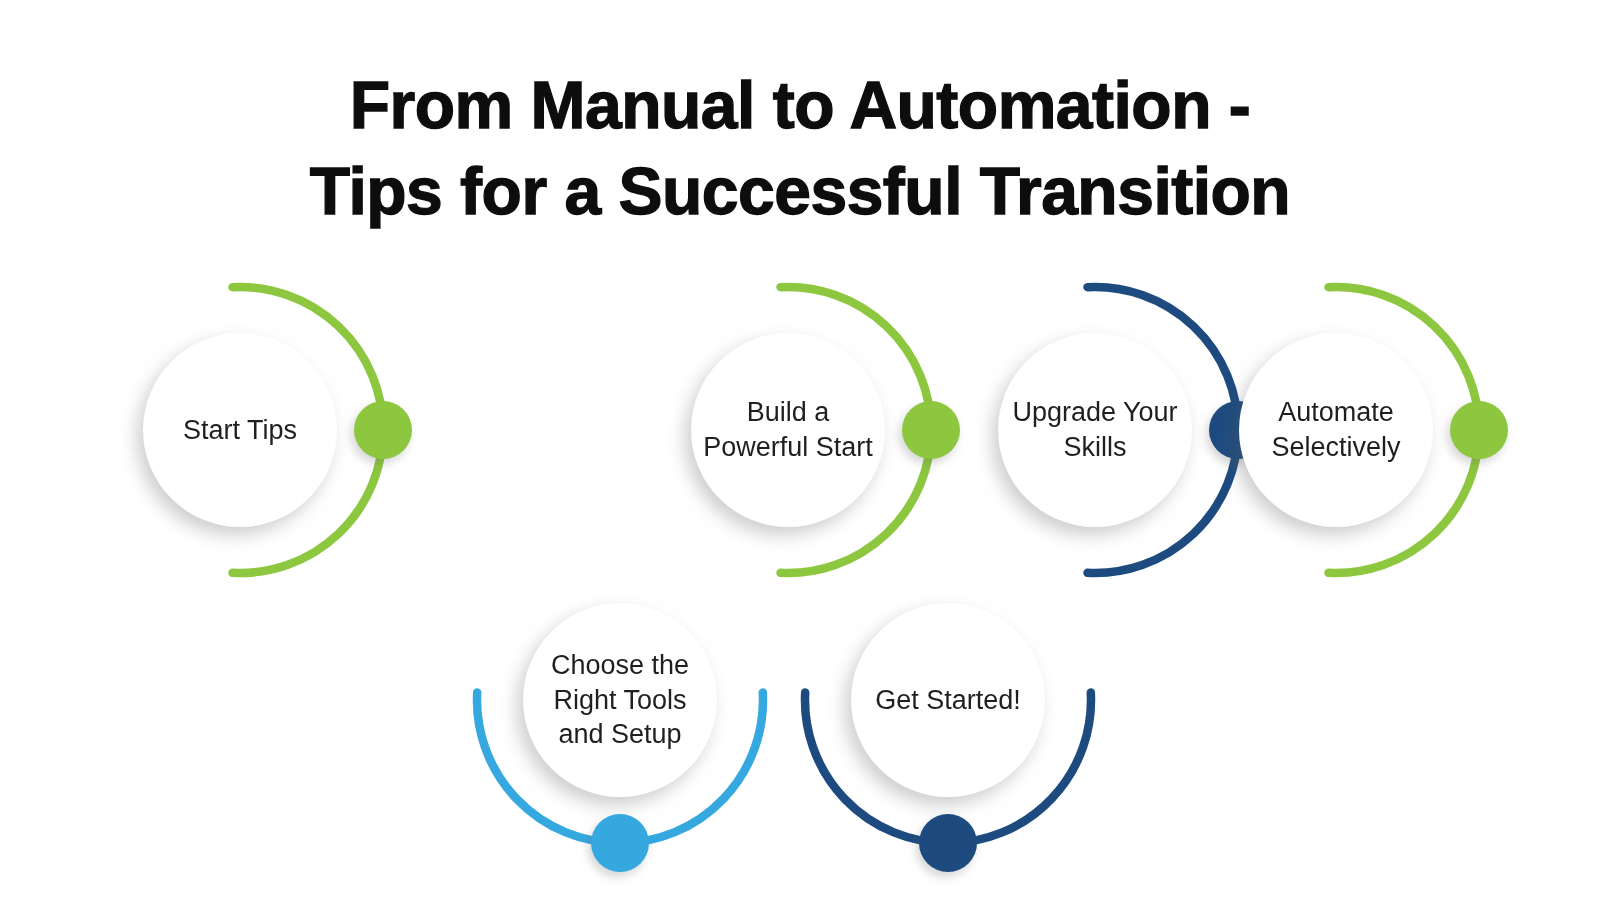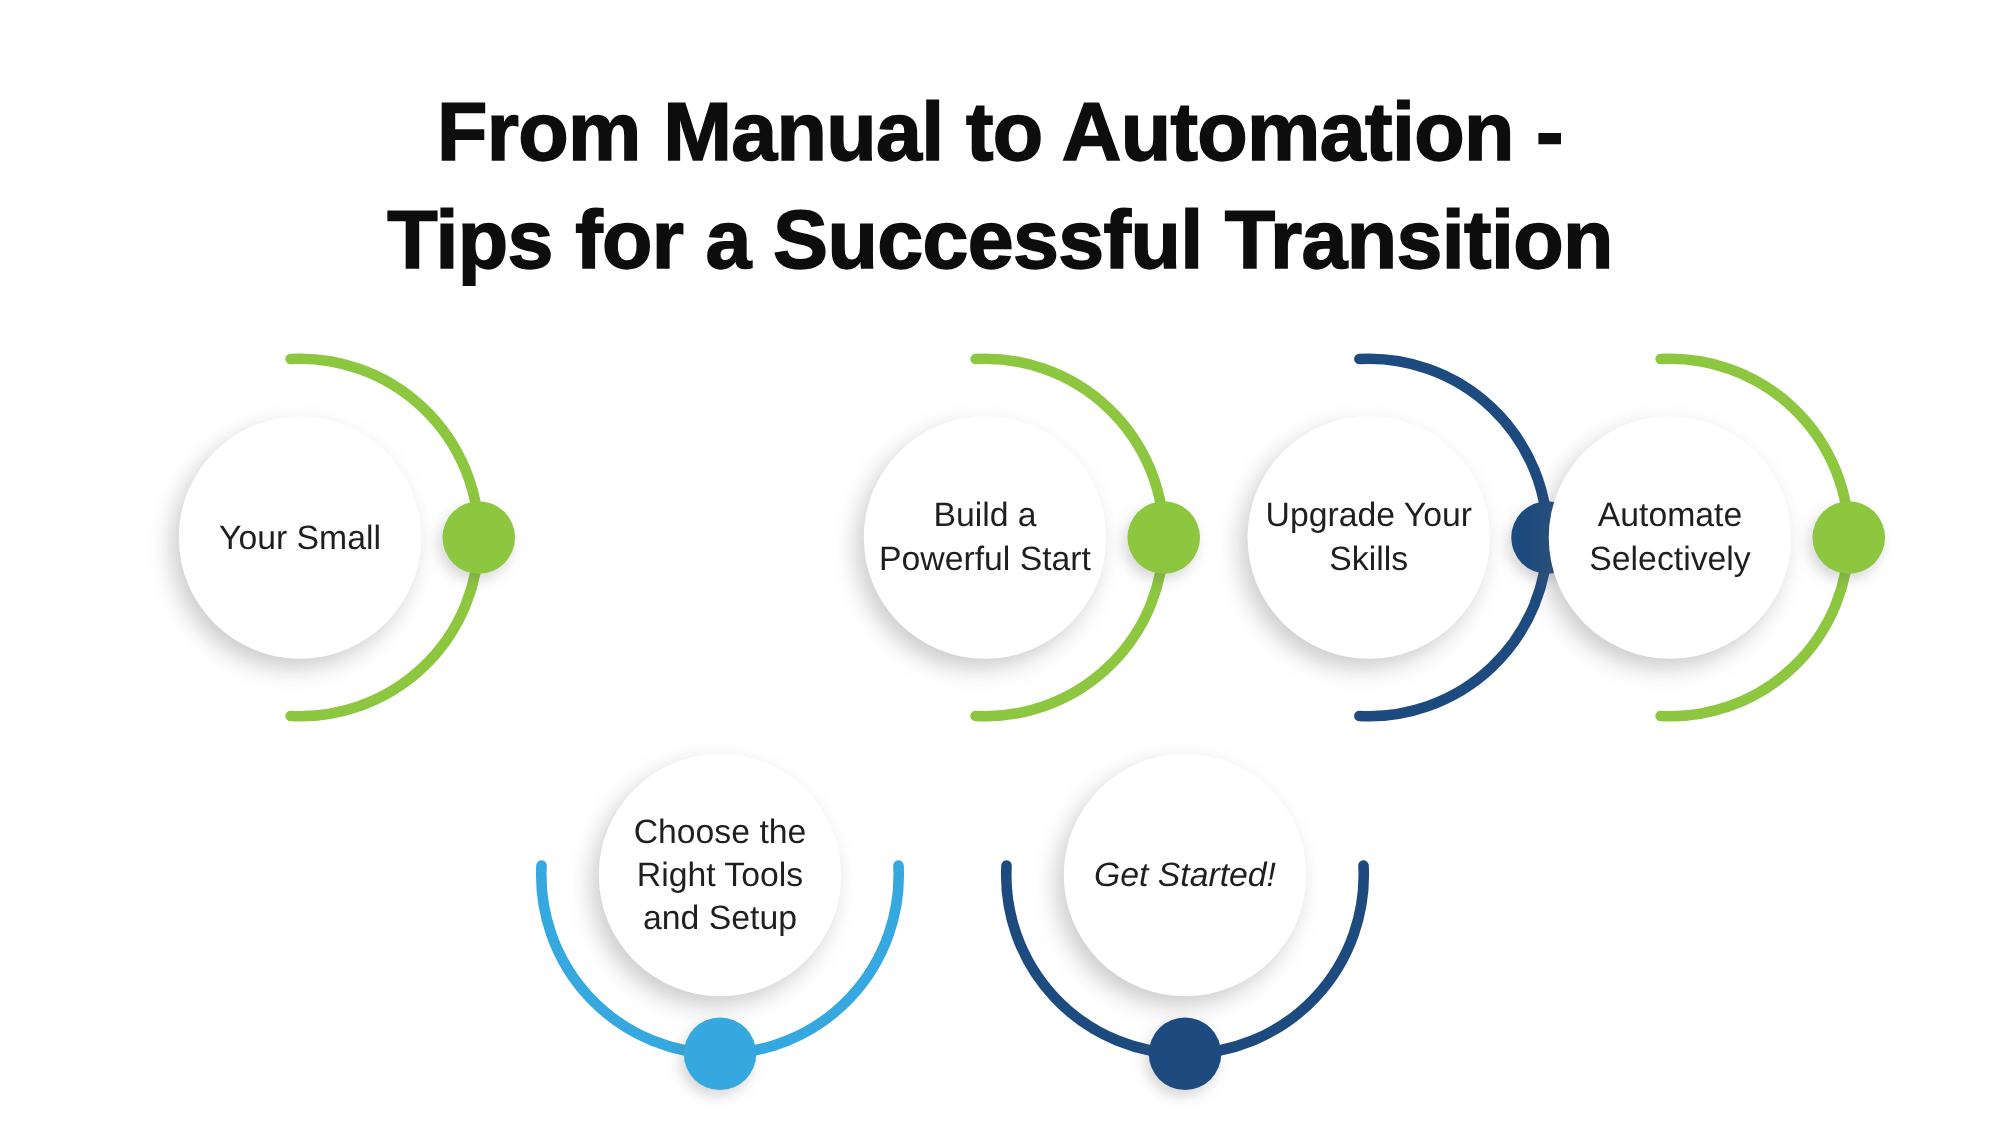--- a/index.html
+++ b/index.html
@@ -78,21 +78,21 @@
 
   <h1 class="title">From Manual to Automation -
 Tips for a Successful Transition</h1>
 
   <div class="step" style="left:65px; top:255px;">
     <svg class="step-svg" width="350" height="350" viewBox="0 0 350 350">
       <path class="arc" d="M 167.5 32.2 A 143 143 0 1 1 167.5 317.8" stroke="#8DC63F"></path>
       <circle class="bubble" cx="175" cy="175" r="97"></circle>
       <circle class="dot" cx="318" cy="175" r="29" fill="#8DC63F"></circle>
     </svg>
-    <div class="circle-label">Your Small</div>
+    <div class="circle-label">Start Tips</div>
   </div>
 
 
   <div class="step" style="left:613px; top:255px;">
     <svg class="step-svg" width="350" height="350" viewBox="0 0 350 350">
       <path class="arc" d="M 167.5 32.2 A 143 143 0 1 1 167.5 317.8" stroke="#8DC63F"></path>
       <circle class="bubble" cx="175" cy="175" r="97"></circle>
       <circle class="dot" cx="318" cy="175" r="29" fill="#8DC63F"></circle>
     </svg>
     <div class="circle-label">Build a
@@ -112,32 +112,32 @@
   <div class="step" style="left:1161px; top:255px;">
     <svg class="step-svg" width="350" height="350" viewBox="0 0 350 350">
       <path class="arc" d="M 167.5 32.2 A 143 143 0 1 1 167.5 317.8" stroke="#8DC63F"></path>
       <circle class="bubble" cx="175" cy="175" r="97"></circle>
       <circle class="dot" cx="318" cy="175" r="29" fill="#8DC63F"></circle>
     </svg>
     <div class="circle-label">Automate
 Selectively</div>
   </div>
 
-  <div class="step" style="left:401px; top:525px;">
+  <div class="step" style="left:445px; top:525px;">
     <svg class="step-svg" width="350" height="350" viewBox="0 0 350 350">
       <path class="arc" d="M 32.2 167.5 A 143 143 0 1 0 317.8 167.5" stroke="#35A8E0"></path>
       <circle class="bubble" cx="175" cy="175" r="97"></circle>
       <circle class="dot" cx="175" cy="318" r="29" fill="#35A8E0"></circle>
     </svg>
     <div class="circle-label">Choose the
 Right Tools
 and Setup</div>
   </div>
 
-  <div class="step" style="left:773px; top:525px;font-style:italic;">
+  <div class="step" style="left:773px; top:525px;">
     <svg class="step-svg" width="350" height="350" viewBox="0 0 350 350">
       <path class="arc" d="M 32.2 167.5 A 143 143 0 1 0 317.8 167.5" stroke="#1D4B80"></path>
       <circle class="bubble" cx="175" cy="175" r="97"></circle>
       <circle class="dot" cx="175" cy="318" r="29" fill="#1D4B80"></circle>
     </svg>
     <div class="circle-label">Get Started!</div>
   </div>
 
 </div>
 

